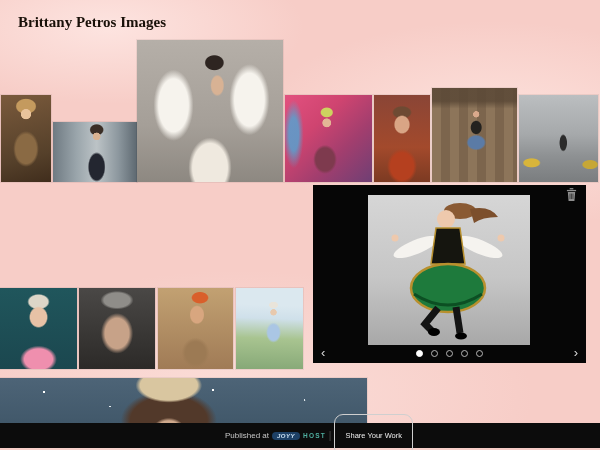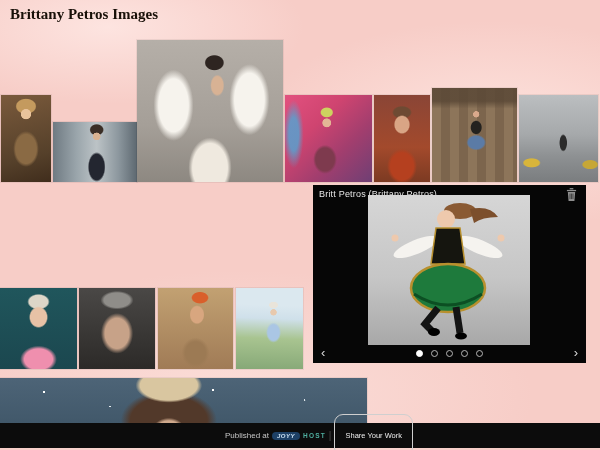--- a/index.html
+++ b/index.html
@@ -3,21 +3,21 @@
 <meta charset="utf-8">
 <style>
   html,body{margin:0;padding:0;}
   .stage{position:relative;width:600px;height:450px;overflow:hidden;
     font-family:"Liberation Sans",sans-serif;
     background:
       radial-gradient(ellipse 280px 110px at 18% 6%, #fde4e0, rgba(253,228,224,0) 70%),
       radial-gradient(ellipse 340px 150px at 82% 28%, #fde2dd, rgba(253,226,221,0) 70%),
       radial-gradient(ellipse 420px 180px at 40% 88%, #fbded9, rgba(251,222,217,0) 70%),
       #f7cdc7;}
-  h1.page-title{position:absolute;left:6px;top:2px;margin:4px;
+  h1.page-title{position:absolute;left:6px;top:2px;margin:12px;
     font-family:"Liberation Serif",serif;font-size:15px;font-weight:bold;color:#181008;}
   .thumb{position:absolute;box-shadow:0 0 0 1px rgba(0,0,0,0.06);}
   
   .t1{left:1px;top:95px;width:50px;height:87px;background:
     radial-gradient(circle 8px at 50% 22%, #e9c39b 60%, rgba(233,195,155,0) 68%),
     radial-gradient(ellipse 16px 12px at 50% 13%, #c49a5e 58%, rgba(196,154,94,0) 66%),
     radial-gradient(ellipse 20px 28px at 50% 62%, #8a6a44 52%, rgba(138,106,68,0) 64%),
     linear-gradient(165deg,#7a5a3c,#55402a 70%,#402d1c);}
   .t2{left:53px;top:122px;width:84px;height:60px;background:
     radial-gradient(circle 6px at 52% 24%, #d9b291 60%, rgba(217,178,145,0) 68%),
@@ -122,21 +122,20 @@
   <div class="thumb t7" title="Woman walking on gray city street with yellow taxis"></div>
 
   <div class="thumb r2a" title="Elderly woman with glasses wearing pink jacket"></div>
   <div class="thumb r2b" title="Close-up of gray-haired older woman's face"></div>
   <div class="thumb r2c" title="Older woman with orange turban, glasses and necklace"></div>
   <div class="thumb r2d" title="White-haired woman in blue dress sitting on a swing in a park"></div>
 
   <div class="thumb r3" title="Woman with long brown hair wearing beige knit hat against starry night sky"></div>
 
   <div class="panel">
-    <div class="panel-title">Britt Petros (Brittany Petros)</div>
     <button class="trash-btn" aria-label="delete">
       <svg width="11" height="13" viewBox="0 0 12 14">
         <path fill="#8e8e8e" d="M4 0h4v1.4H4z"></path>
         <rect x="1" y="2" width="10" height="1.4" fill="#8e8e8e"></rect>
         <path fill="#8e8e8e" d="M2 4.4h8L9.2 14H2.8z"></path>
         <path stroke="#2a2a2a" stroke-width="0.8" d="M4.4 6v6M6 6v6M7.6 6v6"></path>
       </svg>
     </button>
     <div class="photo" title="Smiling girl performing Irish step dance in white blouse, black vest and green skirt on gray studio background">
       <svg width="162" height="150" viewBox="0 0 162 150">

